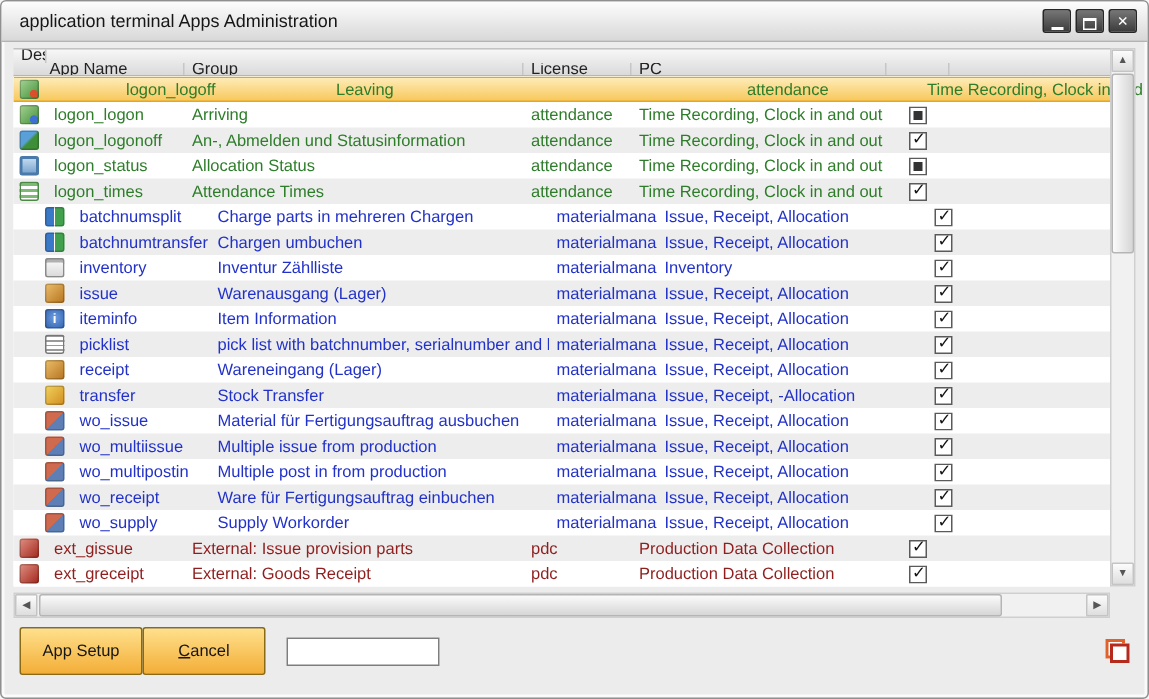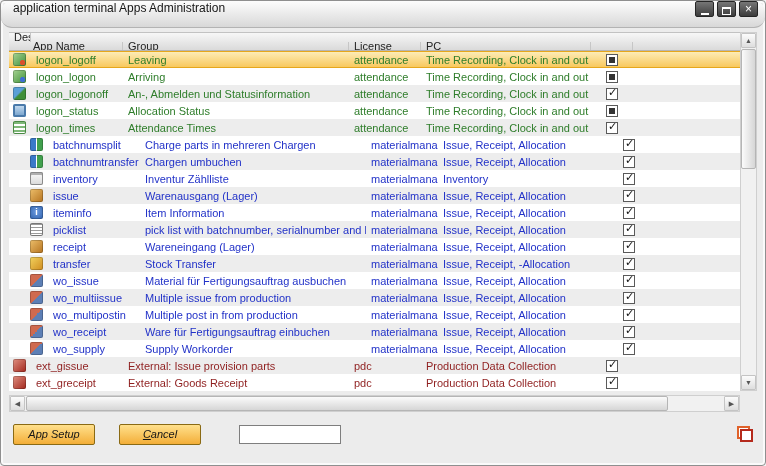--- a/index.html
+++ b/index.html
@@ -14,23 +14,22 @@
     box-shadow: inset 0 0 0 2px #fafafa;
     display:flex; flex-direction:column;
     overflow:hidden;
   }
 
   
   .titlebar {
     height:27px; flex:0 0 27px;
     background:linear-gradient(#fdfdfd,#d8d8d8);
     border-bottom:1px solid #b3b3b3;
-    display:flex; 
+    display:flex; align-items:center;
     padding:0 7px 0 12px;
-    border-radius:11px;
   }
   .title { flex:1; font-size:12px; color:#161616; }
   .win-buttons { display:flex; gap:3px; }
   .win-btn {
     width:19px; height:16px; padding:0;
     background:linear-gradient(#767676,#3c3c3c);
     border:1px solid #262626; border-radius:2px;
     color:#fff; cursor:pointer;
   }
   .icon-min { display:block; width:8px; height:2px; background:#fff; margin:9px auto 0; }
@@ -57,20 +56,21 @@
   }
   .header-cell { height:100%; display:flex; align-items:center; padding:0 5px; border-right:1px solid #c6c6c6; white-space:nowrap; overflow:hidden; cursor:default; }
   .header-cell.first { grid-column:1 / 3; padding-left:24px; }
 
   .rows { background:#fff; }
   .row { height:17px; background:#fff; cursor:default; }
   .row.alt { background:#ededed; }
   .row.selected {
     background:linear-gradient(#fdeebc,#f8c658);
     box-shadow: inset 0 1px 0 #e6a71c, inset 0 -1px 0 #e6a71c;
+    gap: 48px;
   }
   .cell { padding:0 5px; white-space:nowrap; overflow:hidden; }
   .theme-green { color:#2e7d2a; }
   .theme-blue  { color:#2232c8;padding-left:17px; }
   .theme-red   { color:#8f1f1f; }
 
   
   .pc-cell { display:flex; justify-content:center; }
   .checkbox { width:12px; height:12px; background:#fff; border:1px solid #5a5a5a; position:relative; cursor:pointer; }
   .checkbox.filled::after { content:""; position:absolute; inset:2px; background:#333; }
@@ -112,26 +112,25 @@
   .hscroll {
     height:17px; margin-top:4px;
     background:#f1f1f1; border:1px solid #cfcfcf;
     display:flex; align-items:center;
   }
   .hthumb { height:15px; flex:0 0 88%; margin-left:1px; background:linear-gradient(#fbfbfb,#d6d6d6); border:1px solid #b5b5b5; border-radius:2px; cursor:pointer; }
 
   
   .footer { display:flex; align-items:center; margin-top:10px; padding:0 4px; height:24px; }
   .btn {
-    height:21px; padding:0 12px; margin-right:24px;
+    height:32px; padding:0 12px; margin-right:0;
     background:linear-gradient(#ffe08c,#f3ae38);
     border:1px solid #8a6a14; border-radius:2px;
     font-size:11px; color:#161616; cursor:pointer;
     min-width:82px;
-    font-style:italic;
   }
   .btn .lbl { display:block; }
   .cancel-btn .lbl::first-letter { text-decoration:underline; }
   .footer-input {
     width:102px; height:19px; margin-left:14px;
     border:1px solid #7e7e7e; background:#fff;
     font-size:11px; padding:0 3px;
   }
   .resize-grip { margin-left:auto; width:16px; height:16px; position:relative; cursor:nwse-resize; }
   .resize-grip::before { content:""; position:absolute; left:0; top:0; width:9px; height:9px; border:2px solid #e0622a; background:#fff; }

